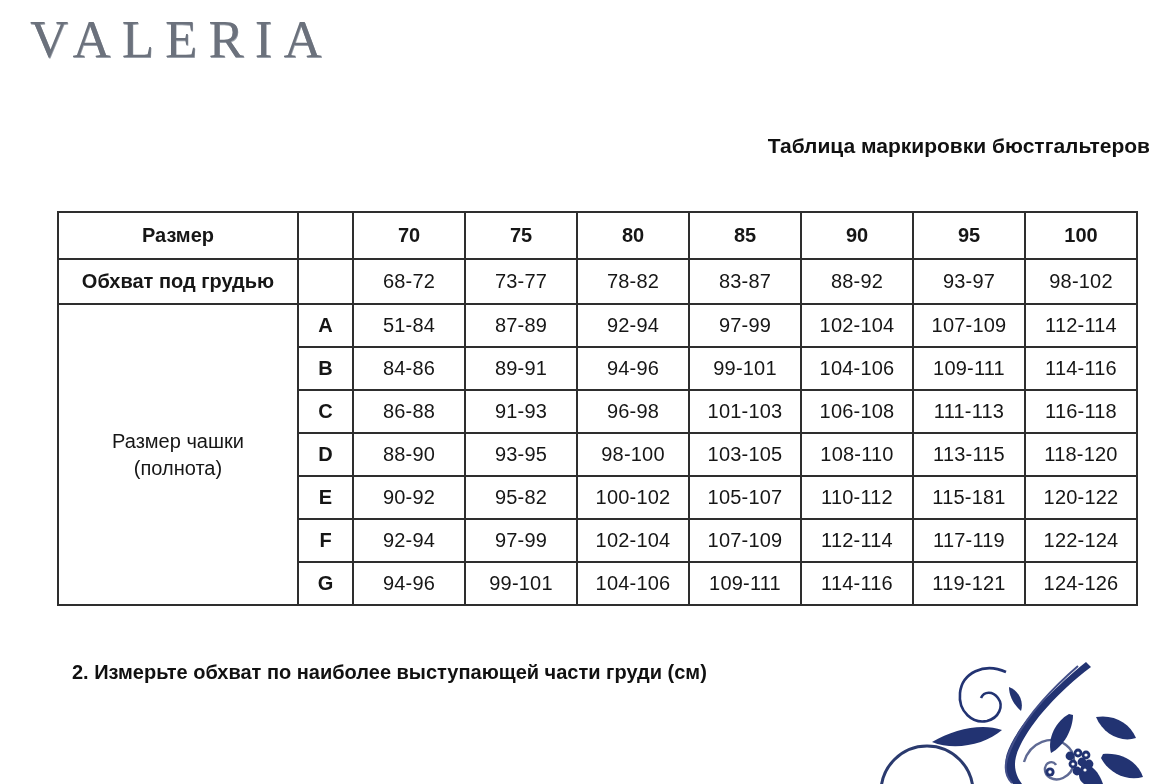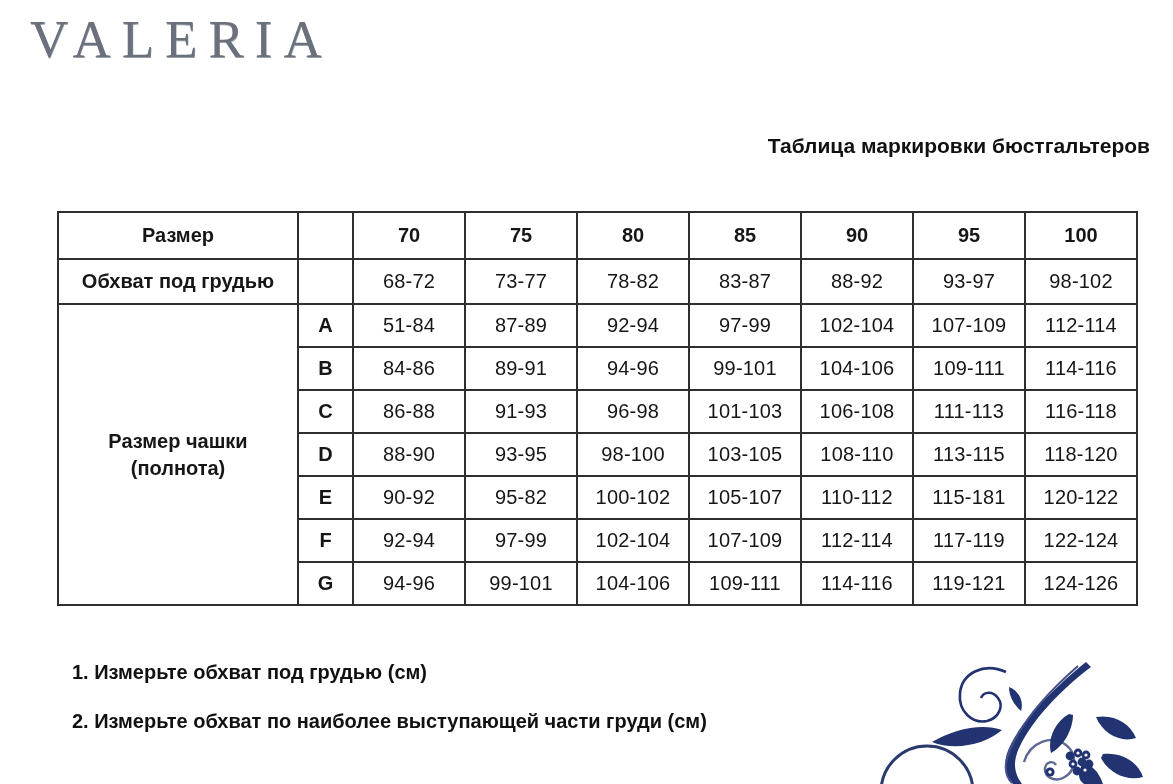--- a/index.html
+++ b/index.html
@@ -61,21 +61,21 @@
   tr.r-underbust td { height: 43px; }
   tr.r-cup td       { height: 41px; }
 
   td.fill-peach    { background: #f8e2c4; }
   td.fill-lavender { background: #cfc9e2; }
 
   td.bold   { font-weight: 700; }
   td.cup-letter { font-weight: 700; font-size: 18px; }
   td.data-cell  { font-weight: 400; font-size: 20px; letter-spacing: 0.2px; }
 
-  td.section-label { font-weight: 700; line-height: 1.35; border-radius: 28px; }
+  td.section-label { font-weight: 400; line-height: 1.35; border-radius: 28px; }
   td.section-label div { white-space: nowrap; }
 
   
   .instructions {
     position: absolute;
     left: 72px; top: 661px;
     font-size: 20px;
     font-weight: 700;
     color: #111111;
   }
@@ -192,21 +192,20 @@
           <td class="col-data data-cell">104-106</td>
           <td class="col-data data-cell">109-111</td>
           <td class="col-data data-cell">114-116</td>
           <td class="col-data data-cell">119-121</td>
           <td class="col-data data-cell">124-126</td>
         </tr>
       </tbody>
   </table>
 
   <div class="instructions">
-      <div class="line">1. Измерьте обхват под грудью (см)</div>
       <div class="line">2. Измерьте обхват по наиболее выступающей части груди (см)</div>
     </div>
 
   <svg class="ornament" viewBox="0 0 301 124" xmlns="http://www.w3.org/2000/svg" aria-hidden="true">
 
     <circle cx="55" cy="132" r="46" fill="none" stroke="#2a3a6e" stroke-width="3"></circle>
 
     <path fill="#223372" d="M214,2 C182,28 152,58 139,84 C130,101 132,114 141,124 L150,124 C141,112 141,100 148,86 C160,61 187,31 219,7 Z"></path>
 
     <path fill="none" stroke="#44508a" stroke-width="2" d="M206,6 C176,32 150,62 138,90 C131,106 133,116 140,123"></path>

